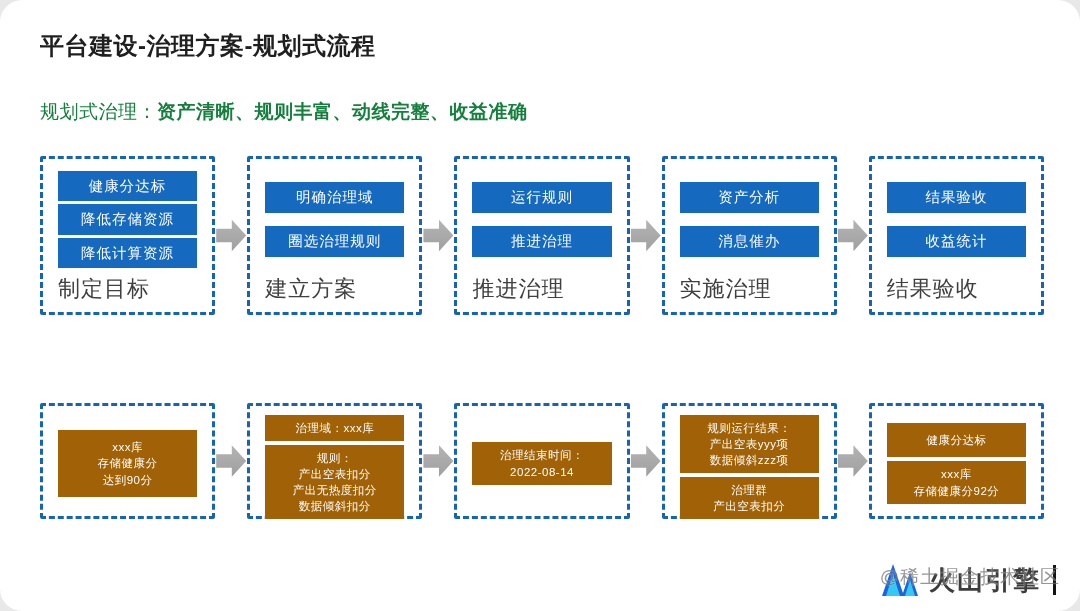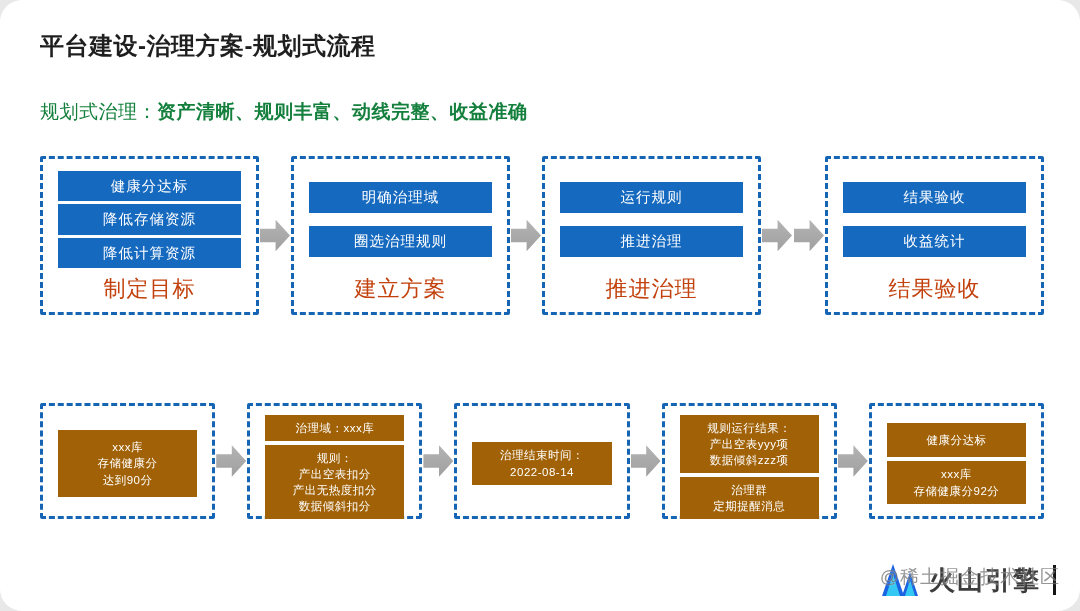--- a/index.html
+++ b/index.html
@@ -29,21 +29,21 @@
     display:flex; flex-direction:column;
     padding:9px 15px 4px;
     background:#ffffff;
   }
   .btns { flex:1; display:flex; flex-direction:column; justify-content:space-evenly; }
   .row-top .btn {
     background:#1569bf; color:#ffffff; text-align:center;
     font-size:14.5px; padding:6px 2px; line-height:1.3; letter-spacing:1px;
   }
   .stage-label {
-    text-align:center; font-size:22px; color:#c2410c;
+    font-size:22px; color:#404040;
     padding:3px 0 4px; letter-spacing:1px;
   }
   .row-bottom .btns { justify-content:center; gap:4px; }
   .row-bottom .btn {
     background:#a16207; color:#ffffff; text-align:center;
     font-size:11.5px; padding:5px 2px; line-height:1.4;
     white-space:pre-line; letter-spacing:0.5px;
   }
   .row-bottom .btn.tall { padding:9px 2px; }
 
@@ -115,20 +115,27 @@
     <div class="fbox">
       <div class="btns">
         <div class="btn">运行规则</div>
         <div class="btn">推进治理</div>
       </div>
       <div class="stage-label">推进治理</div>
     </div>
 
     <div class="arrow"></div>
 
+    <div class="fbox">
+      <div class="btns">
+        <div class="btn">资产分析</div>
+        <div class="btn">消息催办</div>
+      </div>
+      <div class="stage-label">实施治理</div>
+    </div>
 
     <div class="arrow"></div>
 
     <div class="fbox">
       <div class="btns">
         <div class="btn">结果验收</div>
         <div class="btn">收益统计</div>
       </div>
       <div class="stage-label">结果验收</div>
     </div>
@@ -167,21 +174,21 @@
     </div>
 
     <div class="arrow"></div>
 
     <div class="fbox">
       <div class="btns">
         <div class="btn">规则运行结果：
 产出空表yyy项
 数据倾斜zzz项</div>
         <div class="btn">治理群
-定期提醒消息</div>
+产出空表扣分</div>
       </div>
     </div>
 
     <div class="arrow"></div>
 
     <div class="fbox">
       <div class="btns">
         <div class="btn tall">健康分达标</div>
         <div class="btn">xxx库
 存储健康分92分</div>

